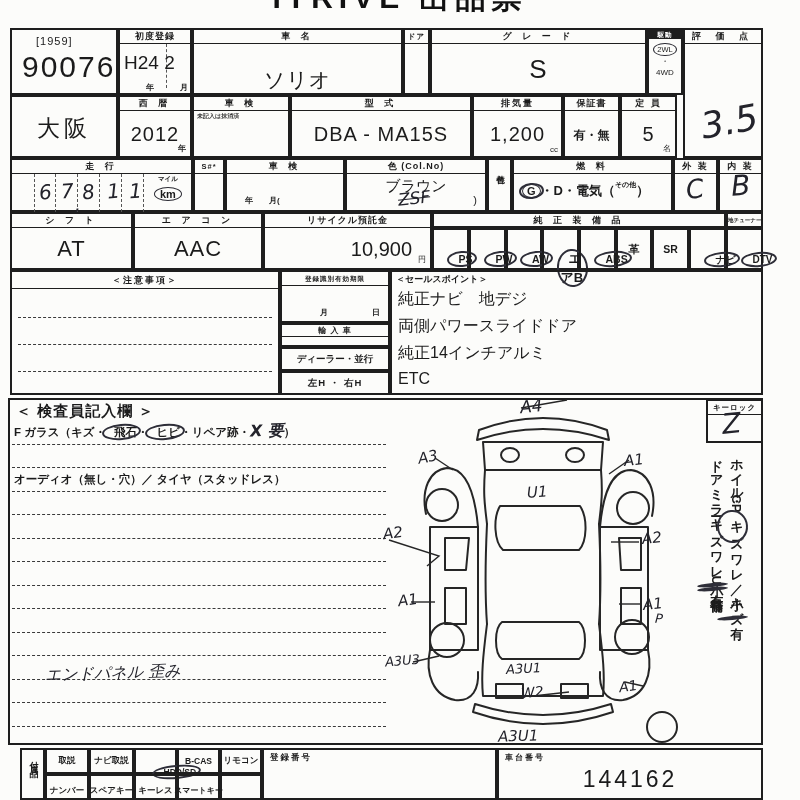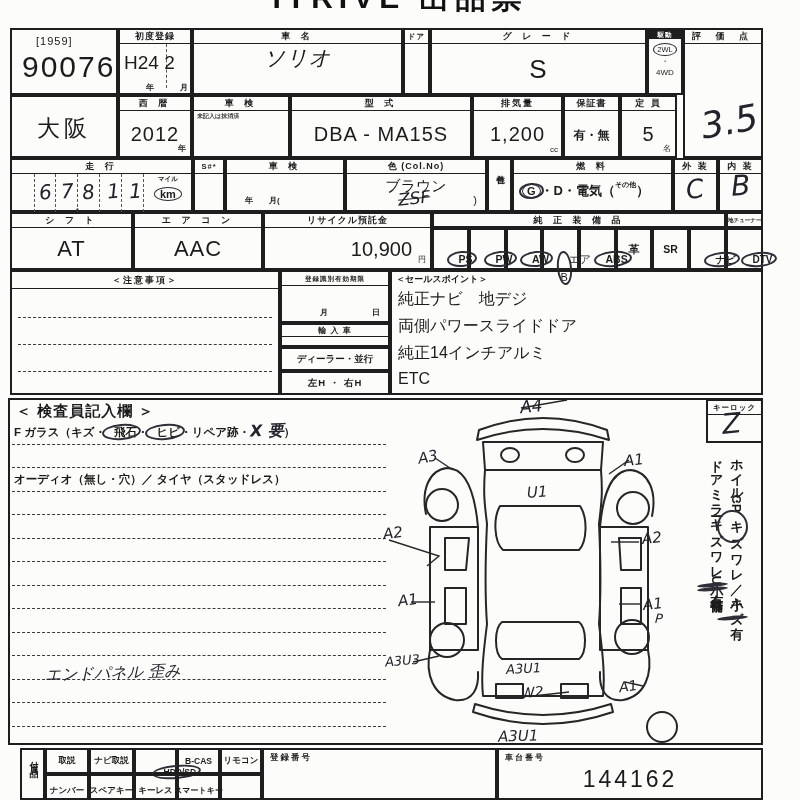--- a/index.html
+++ b/index.html
@@ -41,21 +41,21 @@
   <div class="cell" style="left:118px;top:28px;width:74px;height:67px;">
     <span class="hdr u" style="letter-spacing:1px;">初度登録</span>
     <i class="dashv" style="left:46px;top:14px;height:44px;"></i>
     <span class="abs" style="left:4px;top:22px;font-size:19px;">H24 2</span>
     <span class="abs tiny" style="left:26px;top:52px;font-weight:bold;">年</span>
     <span class="abs tiny" style="left:60px;top:52px;font-weight:bold;">月</span>
   </div>
 
   <div class="cell" style="left:192px;top:28px;width:211px;height:67px;">
     <span class="hdr u">車  名</span>
-    <div class="big" style="margin-top:0;font-style:italic;">ソリオ</div>
+    <div class="big" style="margin-top:22px;">ソリオ</div>
   </div>
 
   <div class="cell" style="left:403px;top:28px;width:27px;height:67px;">
     <span class="hdr small u">ドア</span>
   </div>
 
   <div class="cell" style="left:430px;top:28px;width:217px;height:67px;">
     <span class="hdr u">グ レ ー ド</span>
     <div class="big" style="margin-top:10px;font-size:26px;">S</div>
   </div>
@@ -193,21 +193,21 @@
   <div class="cell" style="left:432px;top:212px;width:294px;height:16px;">
     <span class="hdr" style="line-height:12px;">純 正 装 備 品</span>
   </div>
   <div class="cell" style="left:726px;top:212px;width:37px;height:16px;">
     <span class="hdr" style="font-size:5.5px;letter-spacing:0;line-height:12px;">地チューナー</span>
   </div>
 
   <div class="cell" style="left:432px;top:228px;width:37px;height:42px;"><span class="abs circ" style="left:50%;top:50%;transform:translate(-50%,-50%);font-size:10.5px;font-weight:bold;"><span>PS</span></span></div>
   <div class="cell" style="left:469px;top:228px;width:37px;height:42px;"><span class="abs circ" style="left:50%;top:50%;transform:translate(-50%,-50%);font-size:10.5px;font-weight:bold;"><span>PW</span></span></div>
   <div class="cell" style="left:506px;top:228px;width:36px;height:42px;"><span class="abs circ" style="left:50%;top:50%;transform:translate(-50%,-50%);font-size:10.5px;font-weight:bold;"><span>AW</span></span></div>
-  <div class="cell" style="left:542px;top:228px;width:37px;height:42px;"><span class="abs circ" style="left:50%;top:50%;transform:translate(-50%,-50%);font-size:11px;font-weight:normal;"><span>エアB</span></span></div>
+  <div class="cell" style="left:542px;top:228px;width:37px;height:42px;"><span class="abs circ" style="left:50%;top:50%;transform:translate(-50%,-50%);font-size:13px;font-weight:bold;"><span>エアB</span></span></div>
   <div class="cell" style="left:579px;top:228px;width:37px;height:42px;"><span class="abs circ" style="left:50%;top:50%;transform:translate(-50%,-50%);font-size:10.5px;font-weight:bold;"><span>ABS</span></span></div>
   <div class="cell" style="left:616px;top:228px;width:36px;height:42px;">
       <span class="abs" style="left:50%;top:50%;transform:translate(-50%,-50%);font-size:11px;font-weight:bold;"><span>革</span></span>
     </div>
   <div class="cell" style="left:652px;top:228px;width:37px;height:42px;">
       <span class="abs" style="left:50%;top:50%;transform:translate(-50%,-50%);font-size:10.5px;font-weight:bold;"><span>SR</span></span>
     </div>
   <div class="cell" style="left:689px;top:228px;width:37px;height:42px;"><span class="abs circ" style="left:50%;top:50%;transform:translate(-50%,-50%);font-size:10px;font-weight:bold;"><span>ナビ</span></span></div>
   <div class="cell" style="left:726px;top:228px;width:37px;height:42px;"><span class="abs circ" style="left:50%;top:50%;transform:translate(-50%,-50%);font-size:10px;font-weight:bold;"><span>DTV</span></span></div>
 

